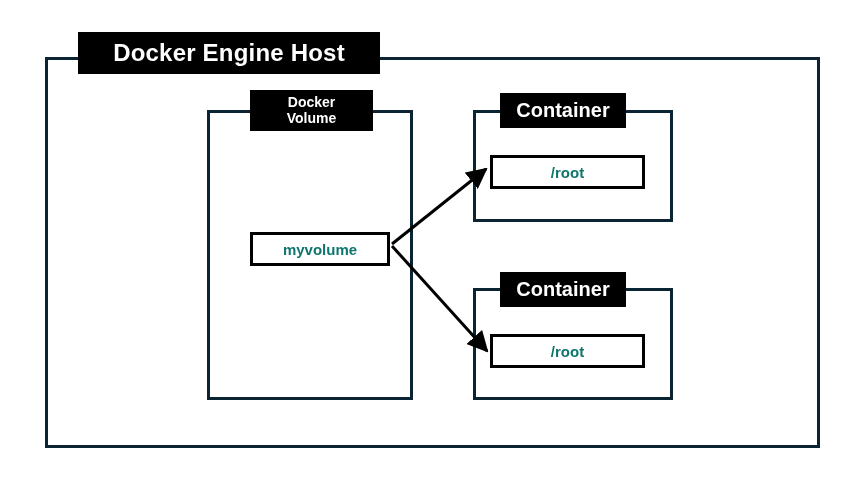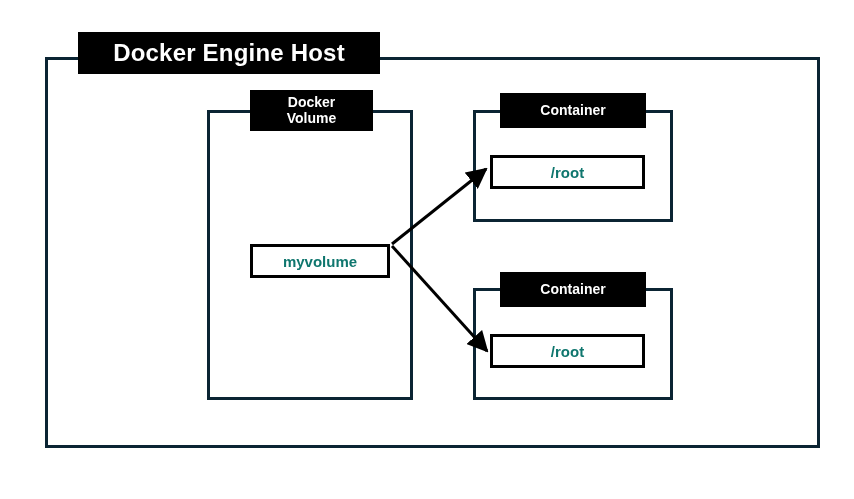--- a/index.html
+++ b/index.html
@@ -77,23 +77,23 @@
   }
   .plate-volume {
     left: 250px;
     top: 90px;
     width: 123px;
     height: 41px;
     font-size: 14px;
     flex-direction: column;
   }
   .plate-container {
-    width: 146px;
+    width: 126px;
     height: 35px;
-    font-size: 14px;
+    font-size: 20px;
   }
   .plate-container-1 {
     left: 500px;
     top: 93px;
   }
   .plate-container-2 {
     left: 500px;
     top: 272px;
   }
   
@@ -104,21 +104,21 @@
     box-sizing: border-box;
     display: flex;
     align-items: center;
     justify-content: center;
     color: #0f766e;
     font-weight: bold;
     font-size: 15px;
   }
   .box-myvolume {
     left: 250px;
-    top: 244px;
+    top: 232px;
     width: 140px;
     height: 34px;
   }
   .box-root-1 {
     left: 490px;
     top: 155px;
     width: 155px;
     height: 34px;
   }
   .box-root-2 {

